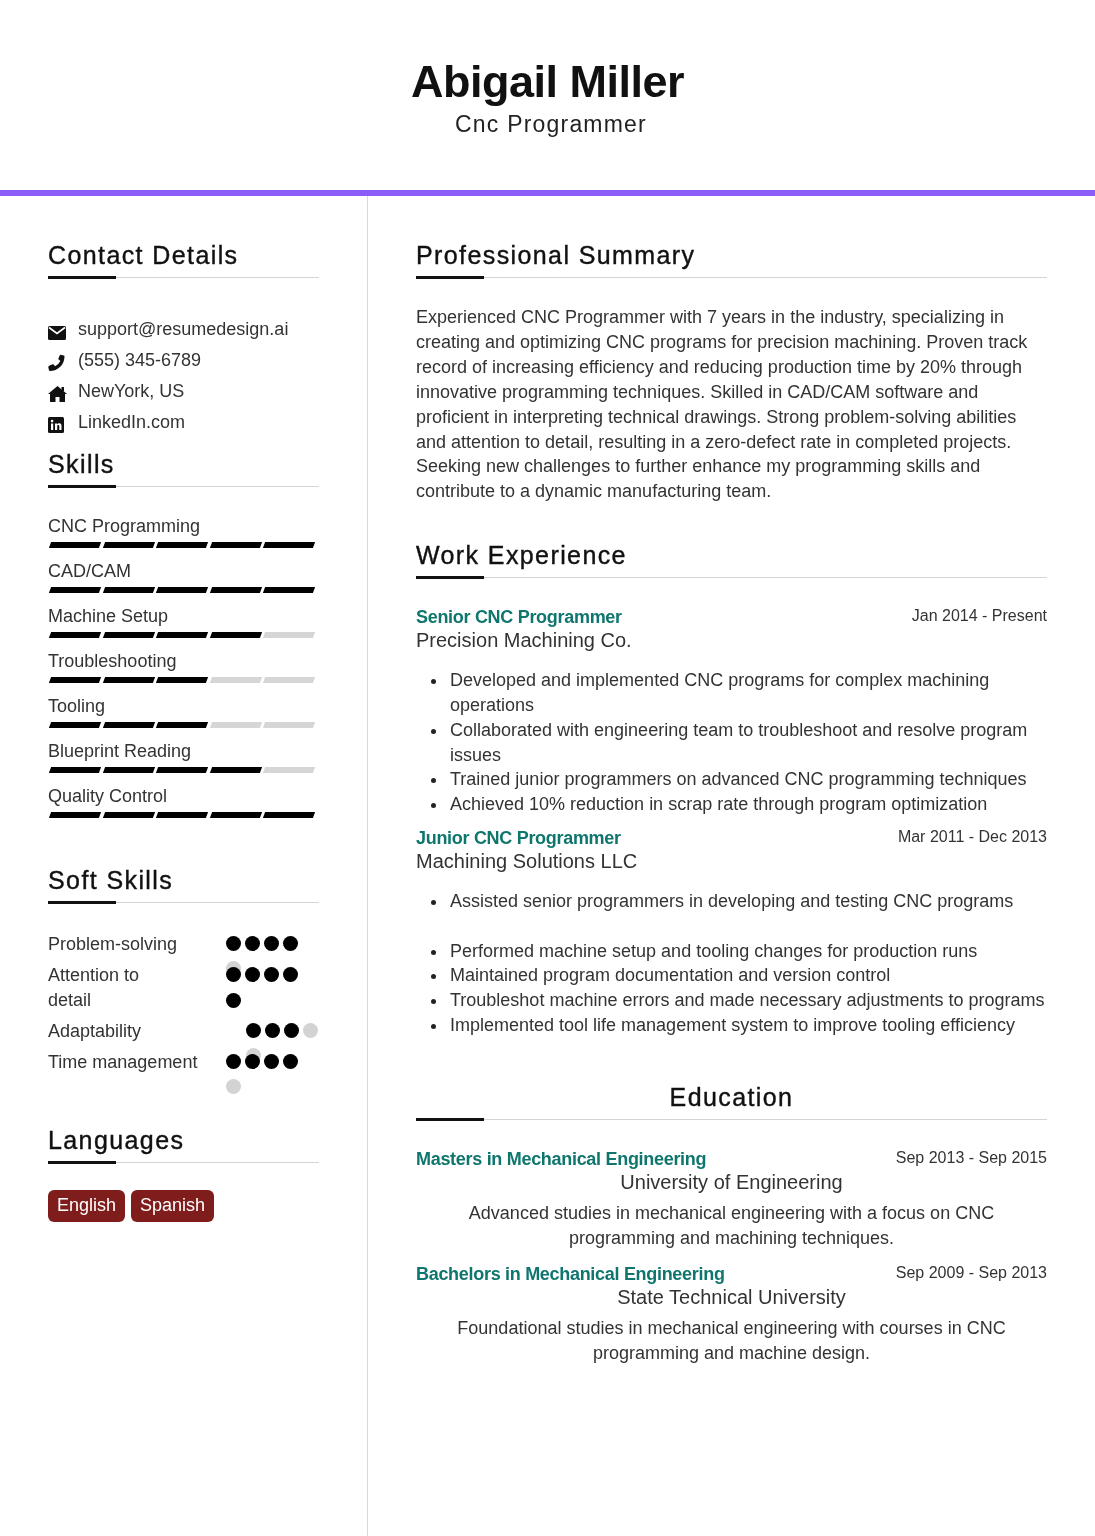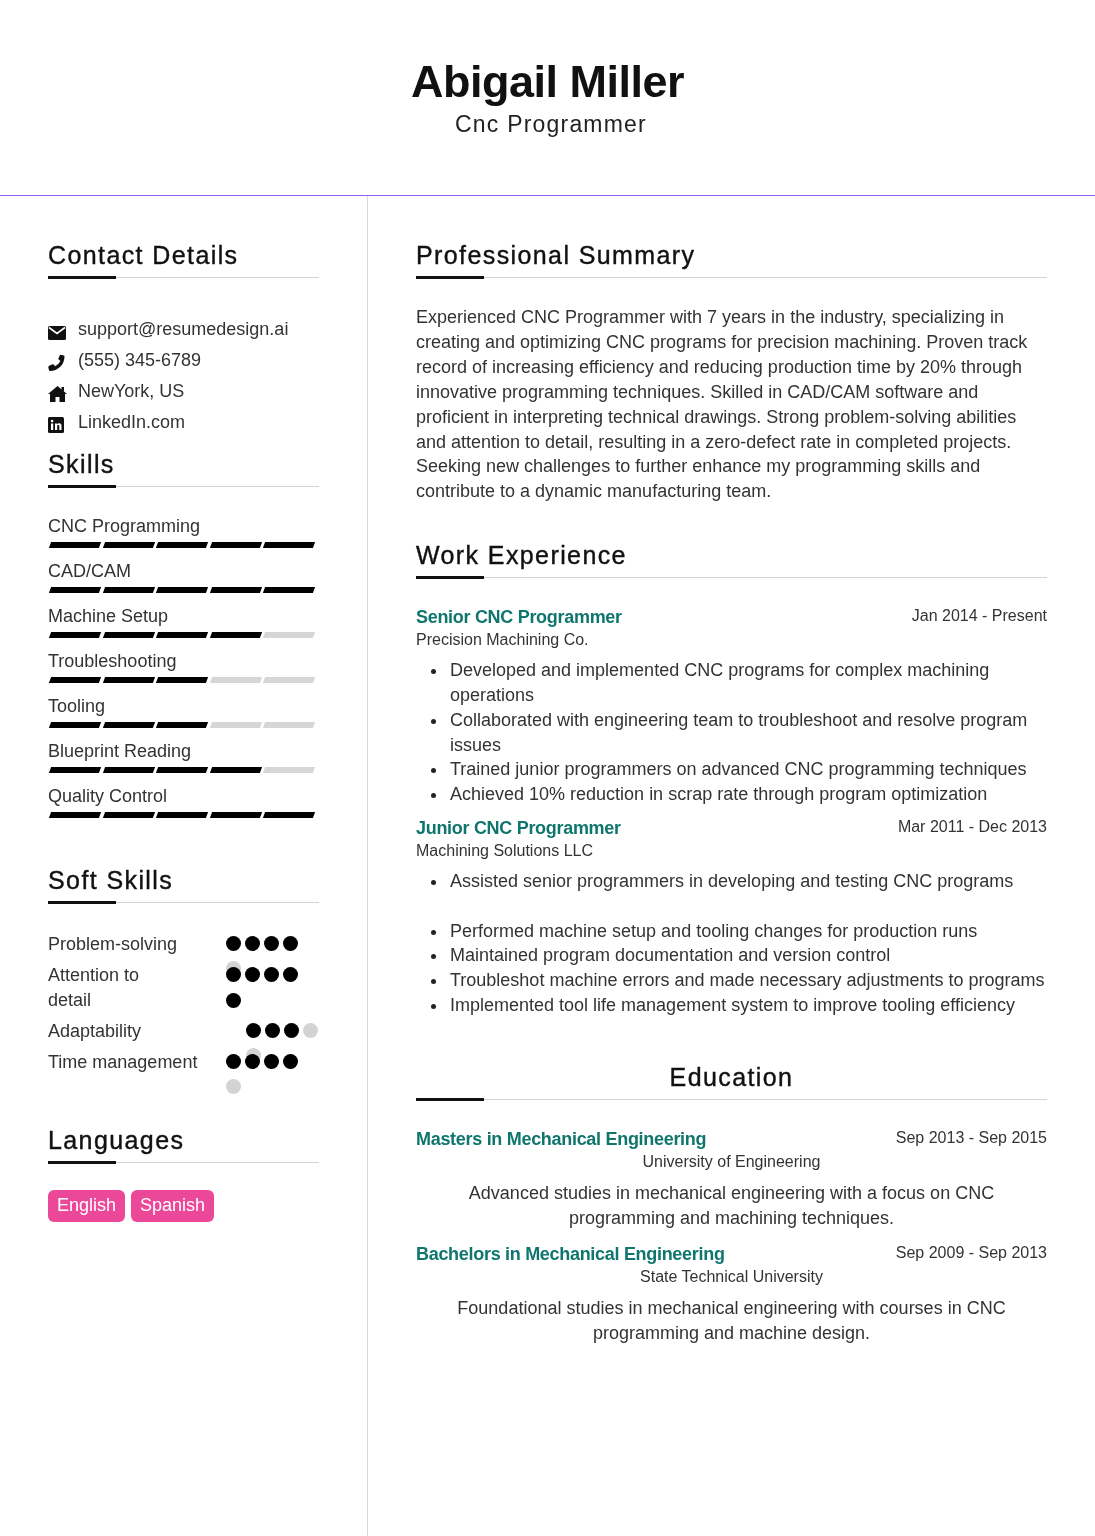--- a/index.html
+++ b/index.html
@@ -1,19 +1,19 @@
 <!DOCTYPE html>
 <html><head>
 <meta charset="utf-8">
 <style>
   * { box-sizing: border-box; margin: 0; padding: 0; }
   html, body { width: 1095px; height: 1536px; background: #ffffff; overflow: hidden; }
   body { font-family: "Liberation Sans", "DejaVu Sans", sans-serif; color: #333333; position: relative; }
 
-  .header { position: absolute; left: 0; top: 0; width: 1095px; height: 196px; border-bottom: 1px solid #8b5cf6; text-align: center; }
+  .header { position: absolute; left: 0; top: 0; width: 1095px; height: 196px; border-bottom: 6px solid #8b5cf6; text-align: center; }
   .header .name { position: absolute; left: 0; right: 0; top: 56px; font-size: 45px; font-weight: 700; color: #111111; letter-spacing: -0.5px; line-height: 52px; }
   .header .title { position: absolute; left: 7px; right: 0; top: 110px; font-size: 23px; color: #222222; letter-spacing: 1.2px; line-height: 28px; }
 
   .divider-v { position: absolute; left: 367px; top: 196px; width: 1px; height: 1340px; background: #d9d9d9; }
 
   .left { position: absolute; left: 48px; top: 240px; width: 271px; }
   .right { position: absolute; left: 416px; top: 240px; width: 631px; }
 
   .sec-title { font-size: 25px; font-weight: 400; color: #111111; letter-spacing: 1.4px; line-height: 30px; -webkit-text-stroke: 0.4px #111; }
   .sec-rule { position: relative; height: 3px; margin-top: 6px; }
@@ -37,31 +37,31 @@
   
   .soft { margin-top: 28px; }
   .soft-row { display: flex; }
   .soft-row .lbl { width: 178px; font-size: 18px; color: #333; line-height: 25px; }
   .soft-row .dots { width: 80px; display: flex; flex-wrap: wrap; gap: 0 4px; padding-top: 4px; height: auto; }
   .dot { width: 15px; height: 15px; border-radius: 50%; background: #000; margin-bottom: 10px; position: relative; }
   .dot.off { background: #d3d3d3; }
 
   
   .langs { margin-top: 26px; display: flex; gap: 6px; }
-  .pill { background: #ec4899; color: #fff; font-size: 18px; border-radius: 6px; padding: 5px 9px 6px 9px; line-height: 21px; }
+  .pill { background: #7f1d1d; color: #fff; font-size: 18px; border-radius: 6px; padding: 5px 9px 6px 9px; line-height: 21px; }
 
   
   .summary { margin-top: 26px; font-size: 18px; line-height: 24.9px; color: #333; }
 
   .job { margin-top: 0; }
   .job-head { display: flex; justify-content: space-between; align-items: flex-start; }
   .job-title { font-size: 18px; font-weight: 700; color: #0f766e; line-height: 22px; letter-spacing: -0.3px; }
   .job-date { font-size: 16px; color: #333; line-height: 20px; }
-  .job-org { font-size: 16px; color: #333; line-height: 24px; }
-  .bullets { list-style: none; margin-top: 6px; padding-left: 34px; }
+  .job-org { font-size: 20px; color: #333; line-height: 24px; }
+  .bullets { list-style: none; margin-top: 16px; padding-left: 34px; }
   .bullets li { position: relative; font-size: 18px; line-height: 24.8px; color: #333; }
   .bullets li::before { content: ""; position: absolute; left: -19px; top: 11px; width: 5px; height: 5px; border-radius: 50%; background: #222; }
   .bullets li.gap-after { margin-bottom: 24.8px; }
 
   .edu-desc { margin-top: 7px; font-size: 18px; line-height: 24.8px; color: #333; }
 </style>
 </head>
 <body>
 
 <div class="header">

